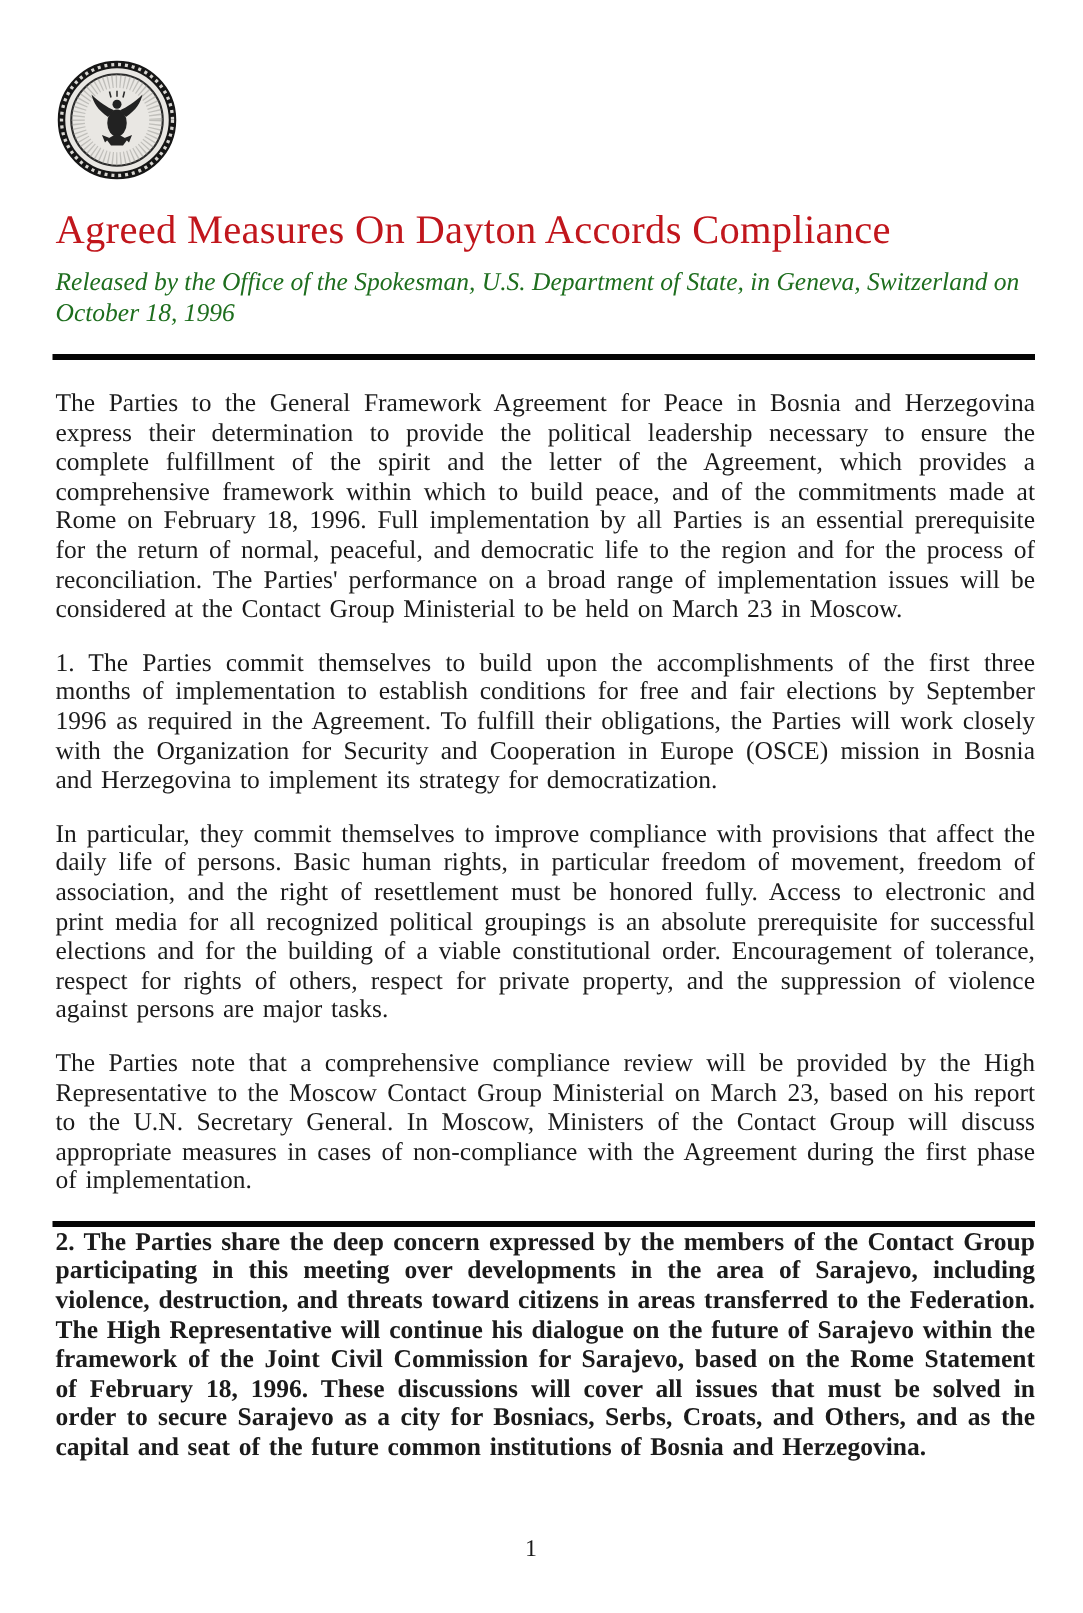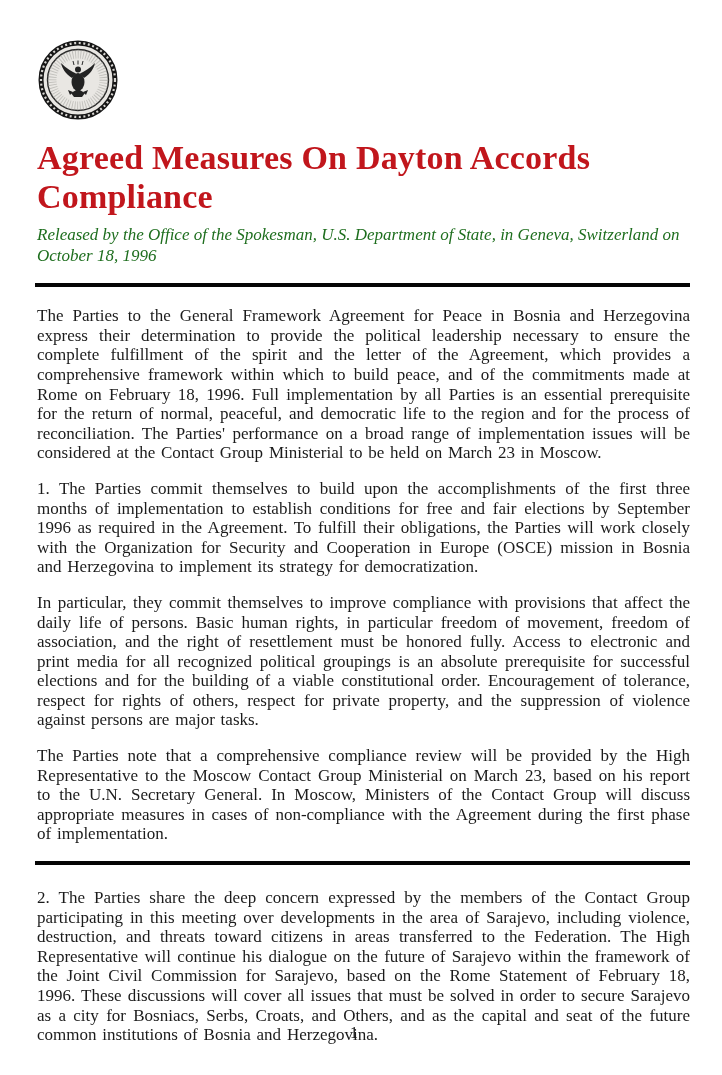--- a/index.html
+++ b/index.html
@@ -21,23 +21,23 @@
     width:722px;height:1075px;
     padding:40px 32px 0 37px;
     position:relative;
   }
   .seal{
     width:80px;height:80px;
     margin:0 0 0 1px;
   }
   h1.title{
     margin:18px 0 0 0;
-    font-size:34px;
+    font-size:27px;
     line-height:1.15;
-    font-weight:bold;
+    font-weight:normal;
     color:var(--c-title);
     letter-spacing:0.2px;
   }
   .byline{
     margin:8px 0 0 0;
     font-size:17px;
     line-height:21px;
     font-style:italic;
     color:var(--c-byline);
     max-width:645px;
@@ -52,21 +52,21 @@
   .rule.mid{margin-top:17px;}
   .bodytext{
     width:653px;
     font-size:17px;
     line-height:19.6px;
     text-align:justify;
     word-spacing:0.09em;
     margin:0 0 16px 0;
   }
   .section-1{padding-top:19px;}
-  .section-2{padding-top:23px;}
+  .section-2{font-weight:bold;}
   .pagenum{
     position:absolute;
     left:0;top:1024px;
     width:708px;
     text-align:center;
     font-size:16px;
   }
 </style>
 </head>
 <body>

